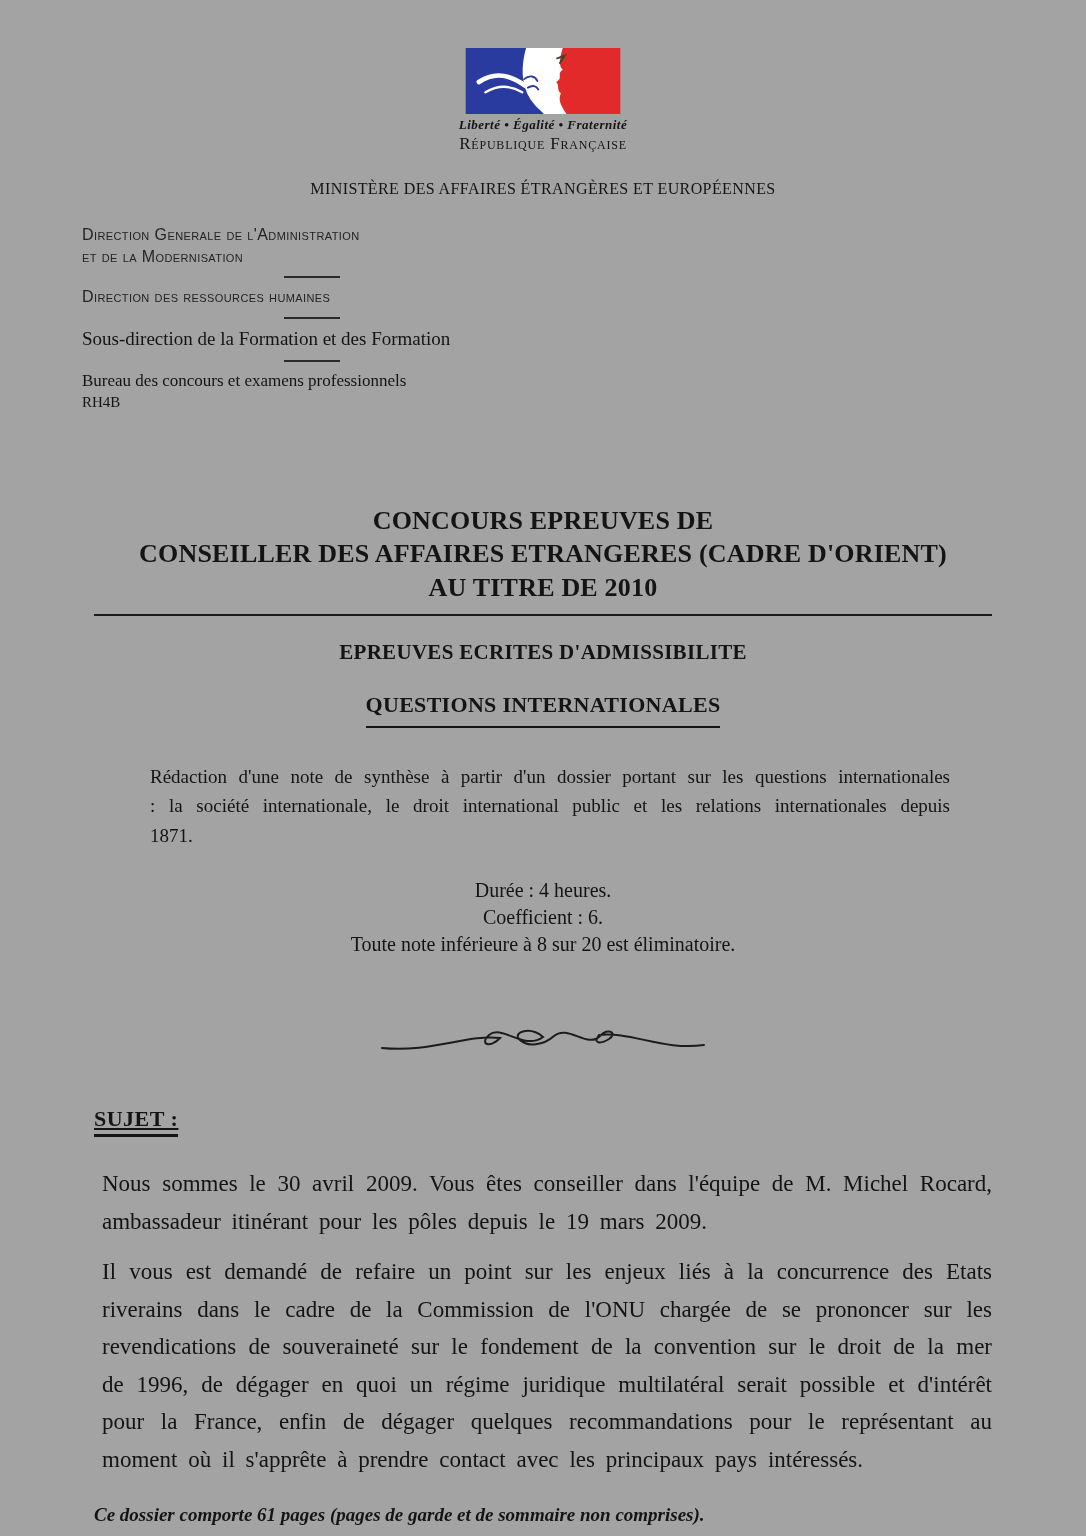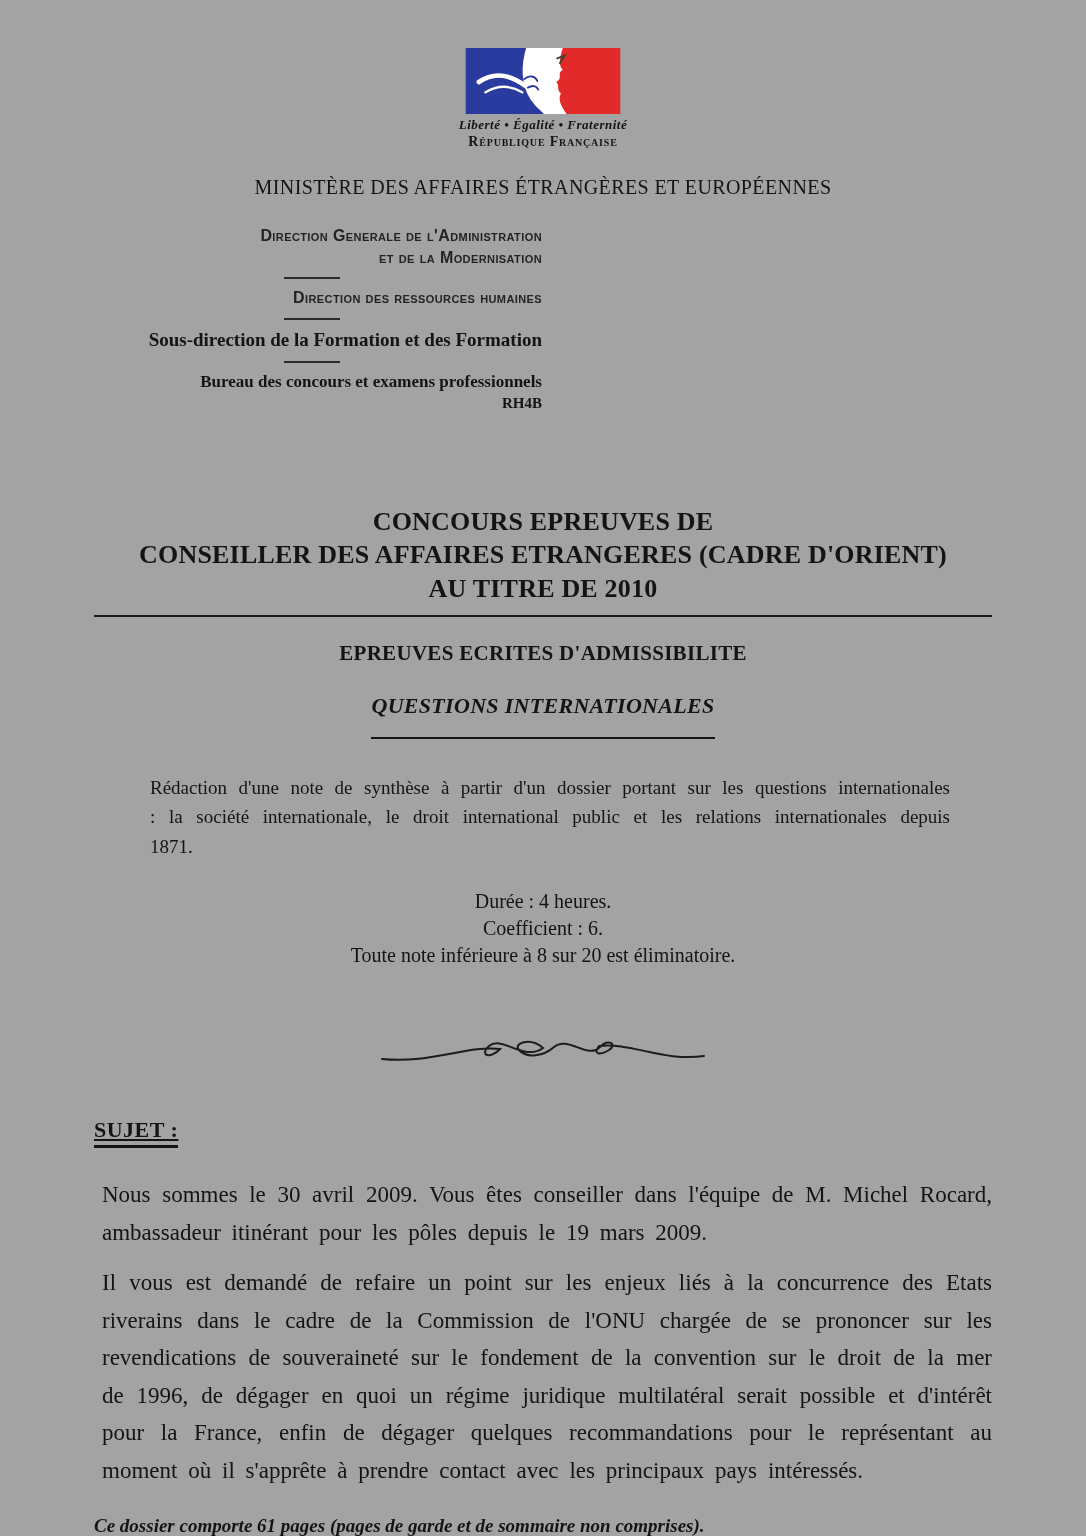--- a/index.html
+++ b/index.html
@@ -6,38 +6,38 @@
   .page{
     width:1086px;height:1536px;margin:0 auto;background:#a3a3a3;
     box-sizing:border-box;padding:48px 94px 0 94px;overflow:hidden;
     font-family:"Liberation Serif","DejaVu Serif",serif;color:#141414;
     position:relative;
   }
   
   .logo-block{text-align:center;}
   .flag{width:160px;height:66px;display:block;margin:0 auto;}
   .motto{font-size:13px;font-weight:bold;font-style:italic;margin-top:3px;letter-spacing:.5px;}
-  .republic{font-size:14px;font-weight:bold;font-variant:small-caps;letter-spacing:.8px;margin-top:1px;}
+  .republic{font-size:17px;font-weight:normal;font-variant:small-caps;letter-spacing:.8px;margin-top:1px;}
   
-  .ministry{text-align:center;font-size:20px;letter-spacing:.4px;margin-top:26px;}
-  .org{width:460px;margin-left:-12px;margin-top:26px;text-align:right;font-weight:bold;}
+  .ministry{text-align:center;font-size:16px;letter-spacing:.4px;margin-top:26px;}
+  .org{width:460px;margin-left:-12px;margin-top:26px;text-align:left;}
   .org-sans{font-family:"Liberation Sans","DejaVu Sans",sans-serif;font-variant:small-caps;
             font-size:16px;letter-spacing:.4px;color:#232323;line-height:1.35;}
   .org-serif{font-size:19px;line-height:1.3;}
   .org-serif.small{font-size:17px;}
   .org-code{font-size:15px;line-height:1.3;}
   .sep{width:56px;border-top:2px solid #2a2a2a;margin:9px auto 8px auto;}
   
   .title{margin-top:92px;text-align:center;font-weight:bold;font-size:26px;line-height:1.28;letter-spacing:.2px;}
   .title-rule{border-top:2px solid #1c1c1c;margin-top:10px;}
   .epreuves{margin-top:24px;text-align:center;font-weight:bold;font-size:21px;letter-spacing:.3px;}
   .dates{margin-top:27px;text-align:center;font-weight:bold;font-size:19px;}
   .questions-wrap{margin-top:27px;text-align:center;}
   .questions{display:inline-block;font-weight:bold;font-size:22px;letter-spacing:.3px;
-             border-bottom:2.5px solid #141414;padding-bottom:18px;font-style:italic;}
+             border-bottom:2.5px solid #141414;padding-bottom:8px;}
   .redaction{margin:34px 42px 0 56px;font-size:19px;line-height:1.55;
              text-align:justify;word-spacing:.35em;}
   .duree-block{margin-top:27px;text-align:center;font-size:20px;line-height:1.35;}
   
   .flourish-wrap{margin-top:60px;text-align:center;}
   .flourish-wrap svg{width:330px;height:42px;}
   
   .sujet-row{margin-top:42px;}
   .sujet{display:inline-block;font-weight:bold;font-size:22px;letter-spacing:.5px;
          border-bottom:3px solid #141414;padding-bottom:2px;text-decoration:underline;}

